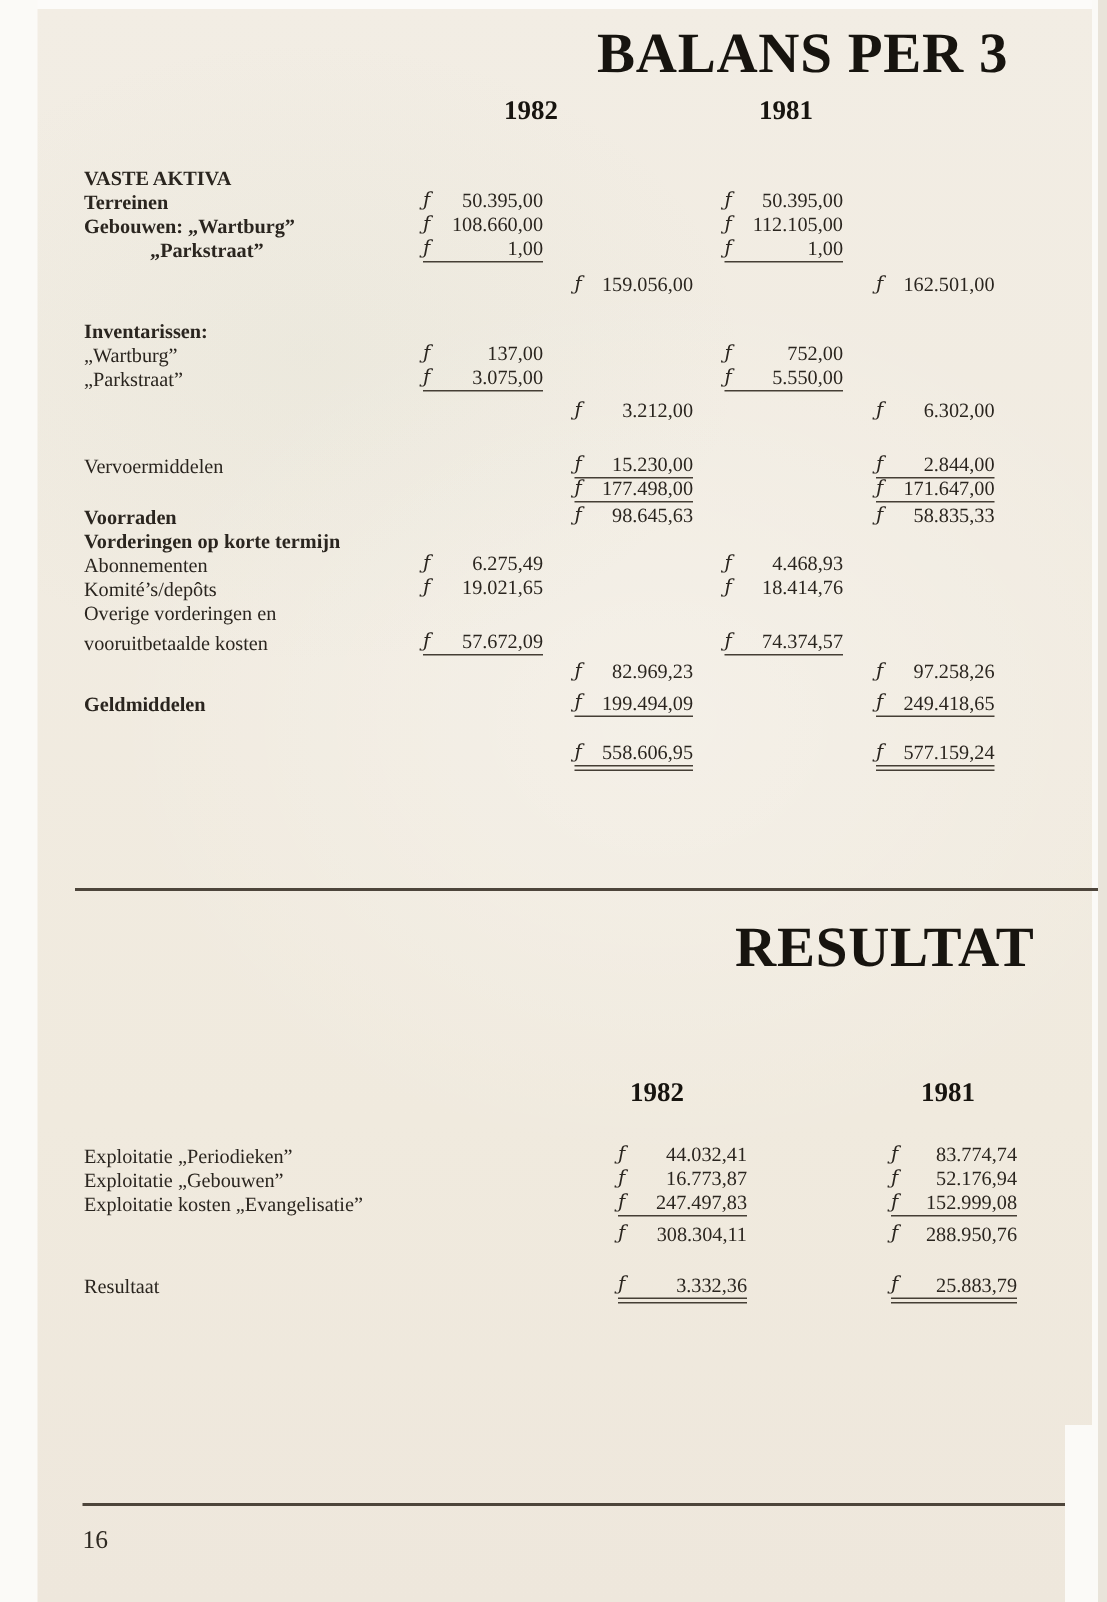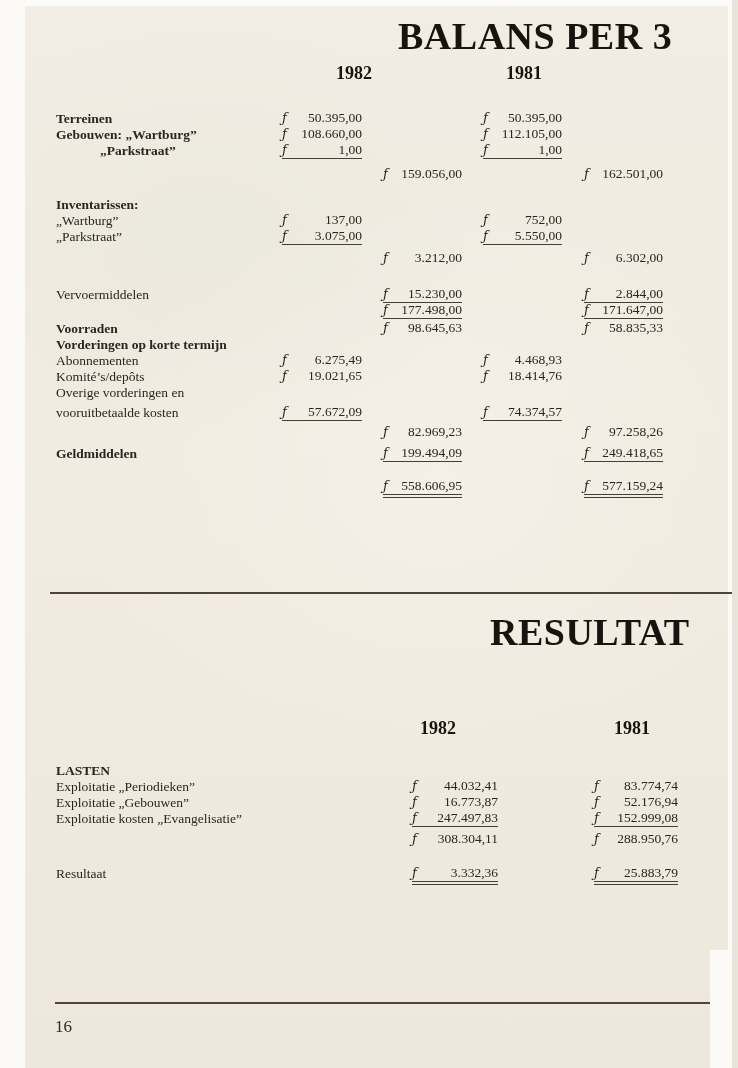--- a/index.html
+++ b/index.html
@@ -65,20 +65,23 @@
   <div class="edge-left"></div>
   <div class="edge-right"></div>
   <div class="edge-corner"></div>
 
   <div class="big-title t-balans">BALANS PER 3</div>
   <div class="year y82a">1982</div>
   <div class="year y81a">1981</div>
 
   <div class="sheet s1">
     <div class="row">
+      <span class="lbl bold">VASTE AKTIVA</span>
+    </div>
+    <div class="row">
       <span class="lbl bold">Terreinen</span>
       <span class="amt ca">
           <i class="fl">ƒ</i>
           <span class="v">50.395,00</span>
         </span>
       <span class="amt cc">
           <i class="fl">ƒ</i>
           <span class="v">50.395,00</span>
         </span>
     </div>
@@ -254,23 +257,20 @@
   </div>
 
   <div class="hr hr-mid"></div>
 
   <div class="big-title t-result">RESULTAT</div>
   <div class="year y82b">1982</div>
   <div class="year y81b">1981</div>
 
   <div class="sheet s2">
     <div class="row">
-      <span class="lbl bold">LASTEN</span>
-    </div>
-    <div class="row">
       <span class="lbl">Exploitatie „Periodieken”</span>
       <span class="amt ea">
           <i class="fl">ƒ</i>
           <span class="v">44.032,41</span>
         </span>
       <span class="amt eb">
           <i class="fl">ƒ</i>
           <span class="v">83.774,74</span>
         </span>
     </div>

